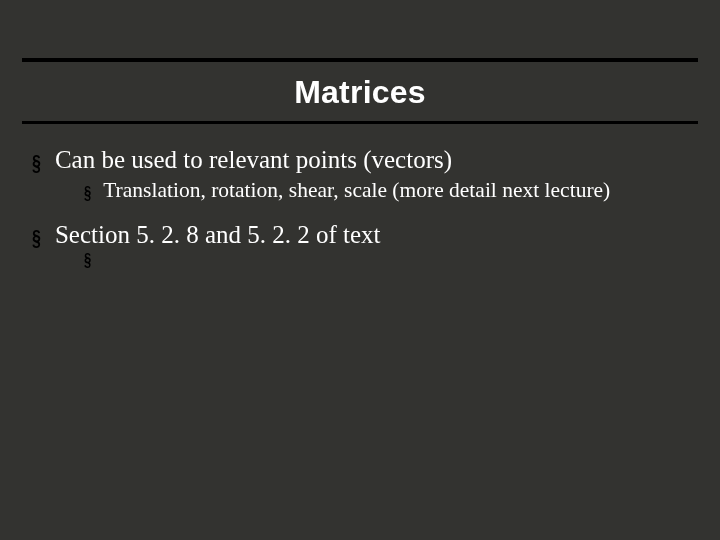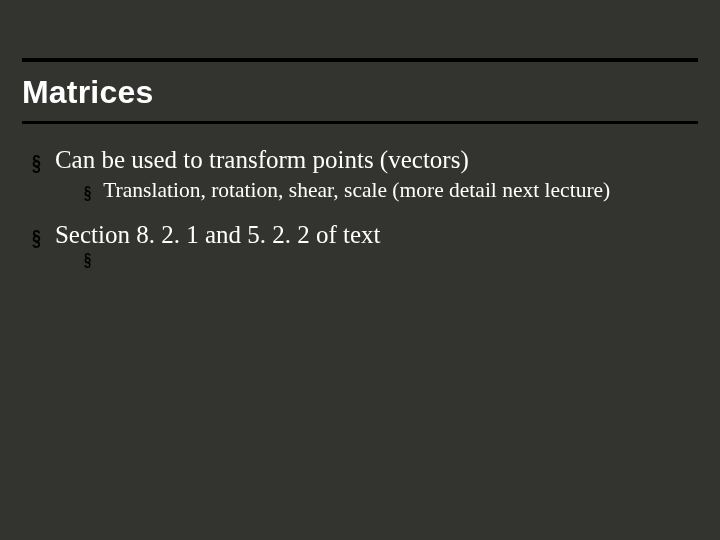--- a/index.html
+++ b/index.html
@@ -12,20 +12,21 @@
   .slide {
     width: 720px;
     height: 540px;
     padding: 0 22px;
   }
   .rule-top {
     border-top: 4px solid #000;
     margin-top: 58px;
   }
   .title-wrap {
+    text-align: center;
     padding: 12px 0 10px 0;
   }
   .title {
     font-family: Arial, Helvetica, sans-serif;
     font-weight: 700;
     font-size: 32px;
     color: #fff;
     letter-spacing: 0.2px;
   }
   .rule-bottom {
@@ -69,29 +70,29 @@
   <div class="rule-top"></div>
   <div class="title-wrap">
     <div class="title">Matrices</div>
   </div>
   <div class="rule-bottom"></div>
 
   <div class="content">
 
     <div class="li1">
       <span class="bullet b1">§</span>
-      <span class="text">Can be used to transform points (vectors)</span>
+      <span class="text">Can be used to relevant points (vectors)</span>
     </div>
     <div class="li2">
       <span class="bullet b2">§</span>
       <span class="text">Translation, rotation, shear, scale (more detail next lecture)</span>
     </div>
 
     <div class="li1">
       <span class="bullet b1">§</span>
-      <span class="text">Section 8. 2. 1 and 5. 2. 2 of text</span>
+      <span class="text">Section 5. 2. 8 and 5. 2. 2 of text</span>
     </div>
     <div class="li2">
       <span class="bullet b2">§</span>
     </div>
 
   </div>
 </div>
 
 </body></html>

